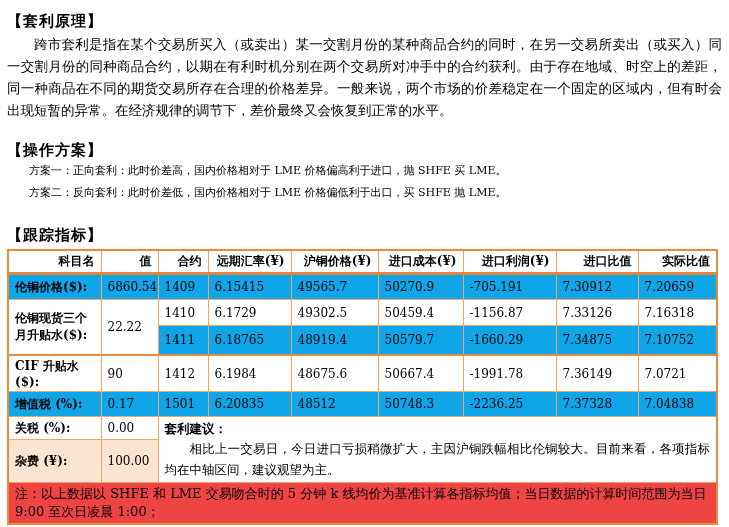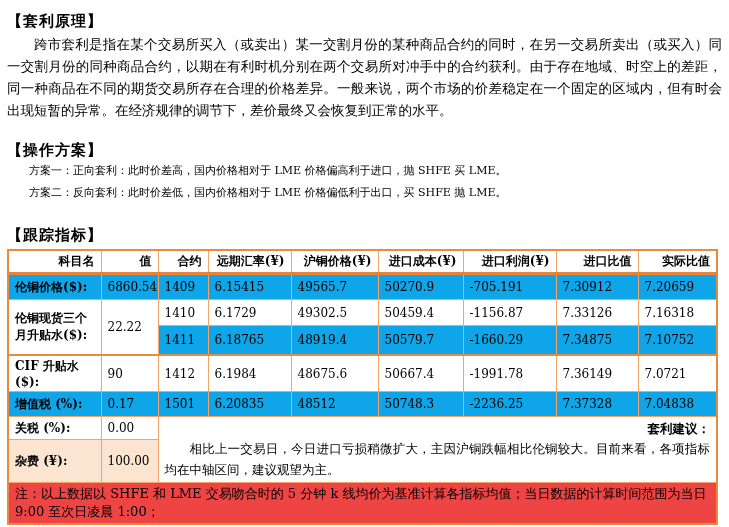--- a/index.html
+++ b/index.html
@@ -56,21 +56,21 @@
   td.lbl{font-weight:bold;}
   tr.h25 td{height:20px;}
   tr.h26 td{height:21px;}
   tr.h29 td{height:24px;margin-top:12px;}
   tr.h23 td{height:18px;}
   tr.thick-top td{border-top:2px solid #E98B3F;}
   td.tall{vertical-align:top;padding-top:4px;}
   td.advice{
     background:#ffffff;vertical-align:top;padding:3px 8px;
   }
-  .advice-title{font-weight:bold;font-size:12.5px;line-height:19px;text-align:right;}
+  .advice-title{font-weight:bold;font-size:12.5px;line-height:19px;}
   .advice-text{
     font-size:12.5px;line-height:21px;text-indent:2em;text-align:justify;margin:0;
   }
   td.note-cell{
     font-size:13px;padding:4px 6px;height:14px;background:#ef4444;
     vertical-align:middle;
   }
 </style>
 </head>
 <body>

